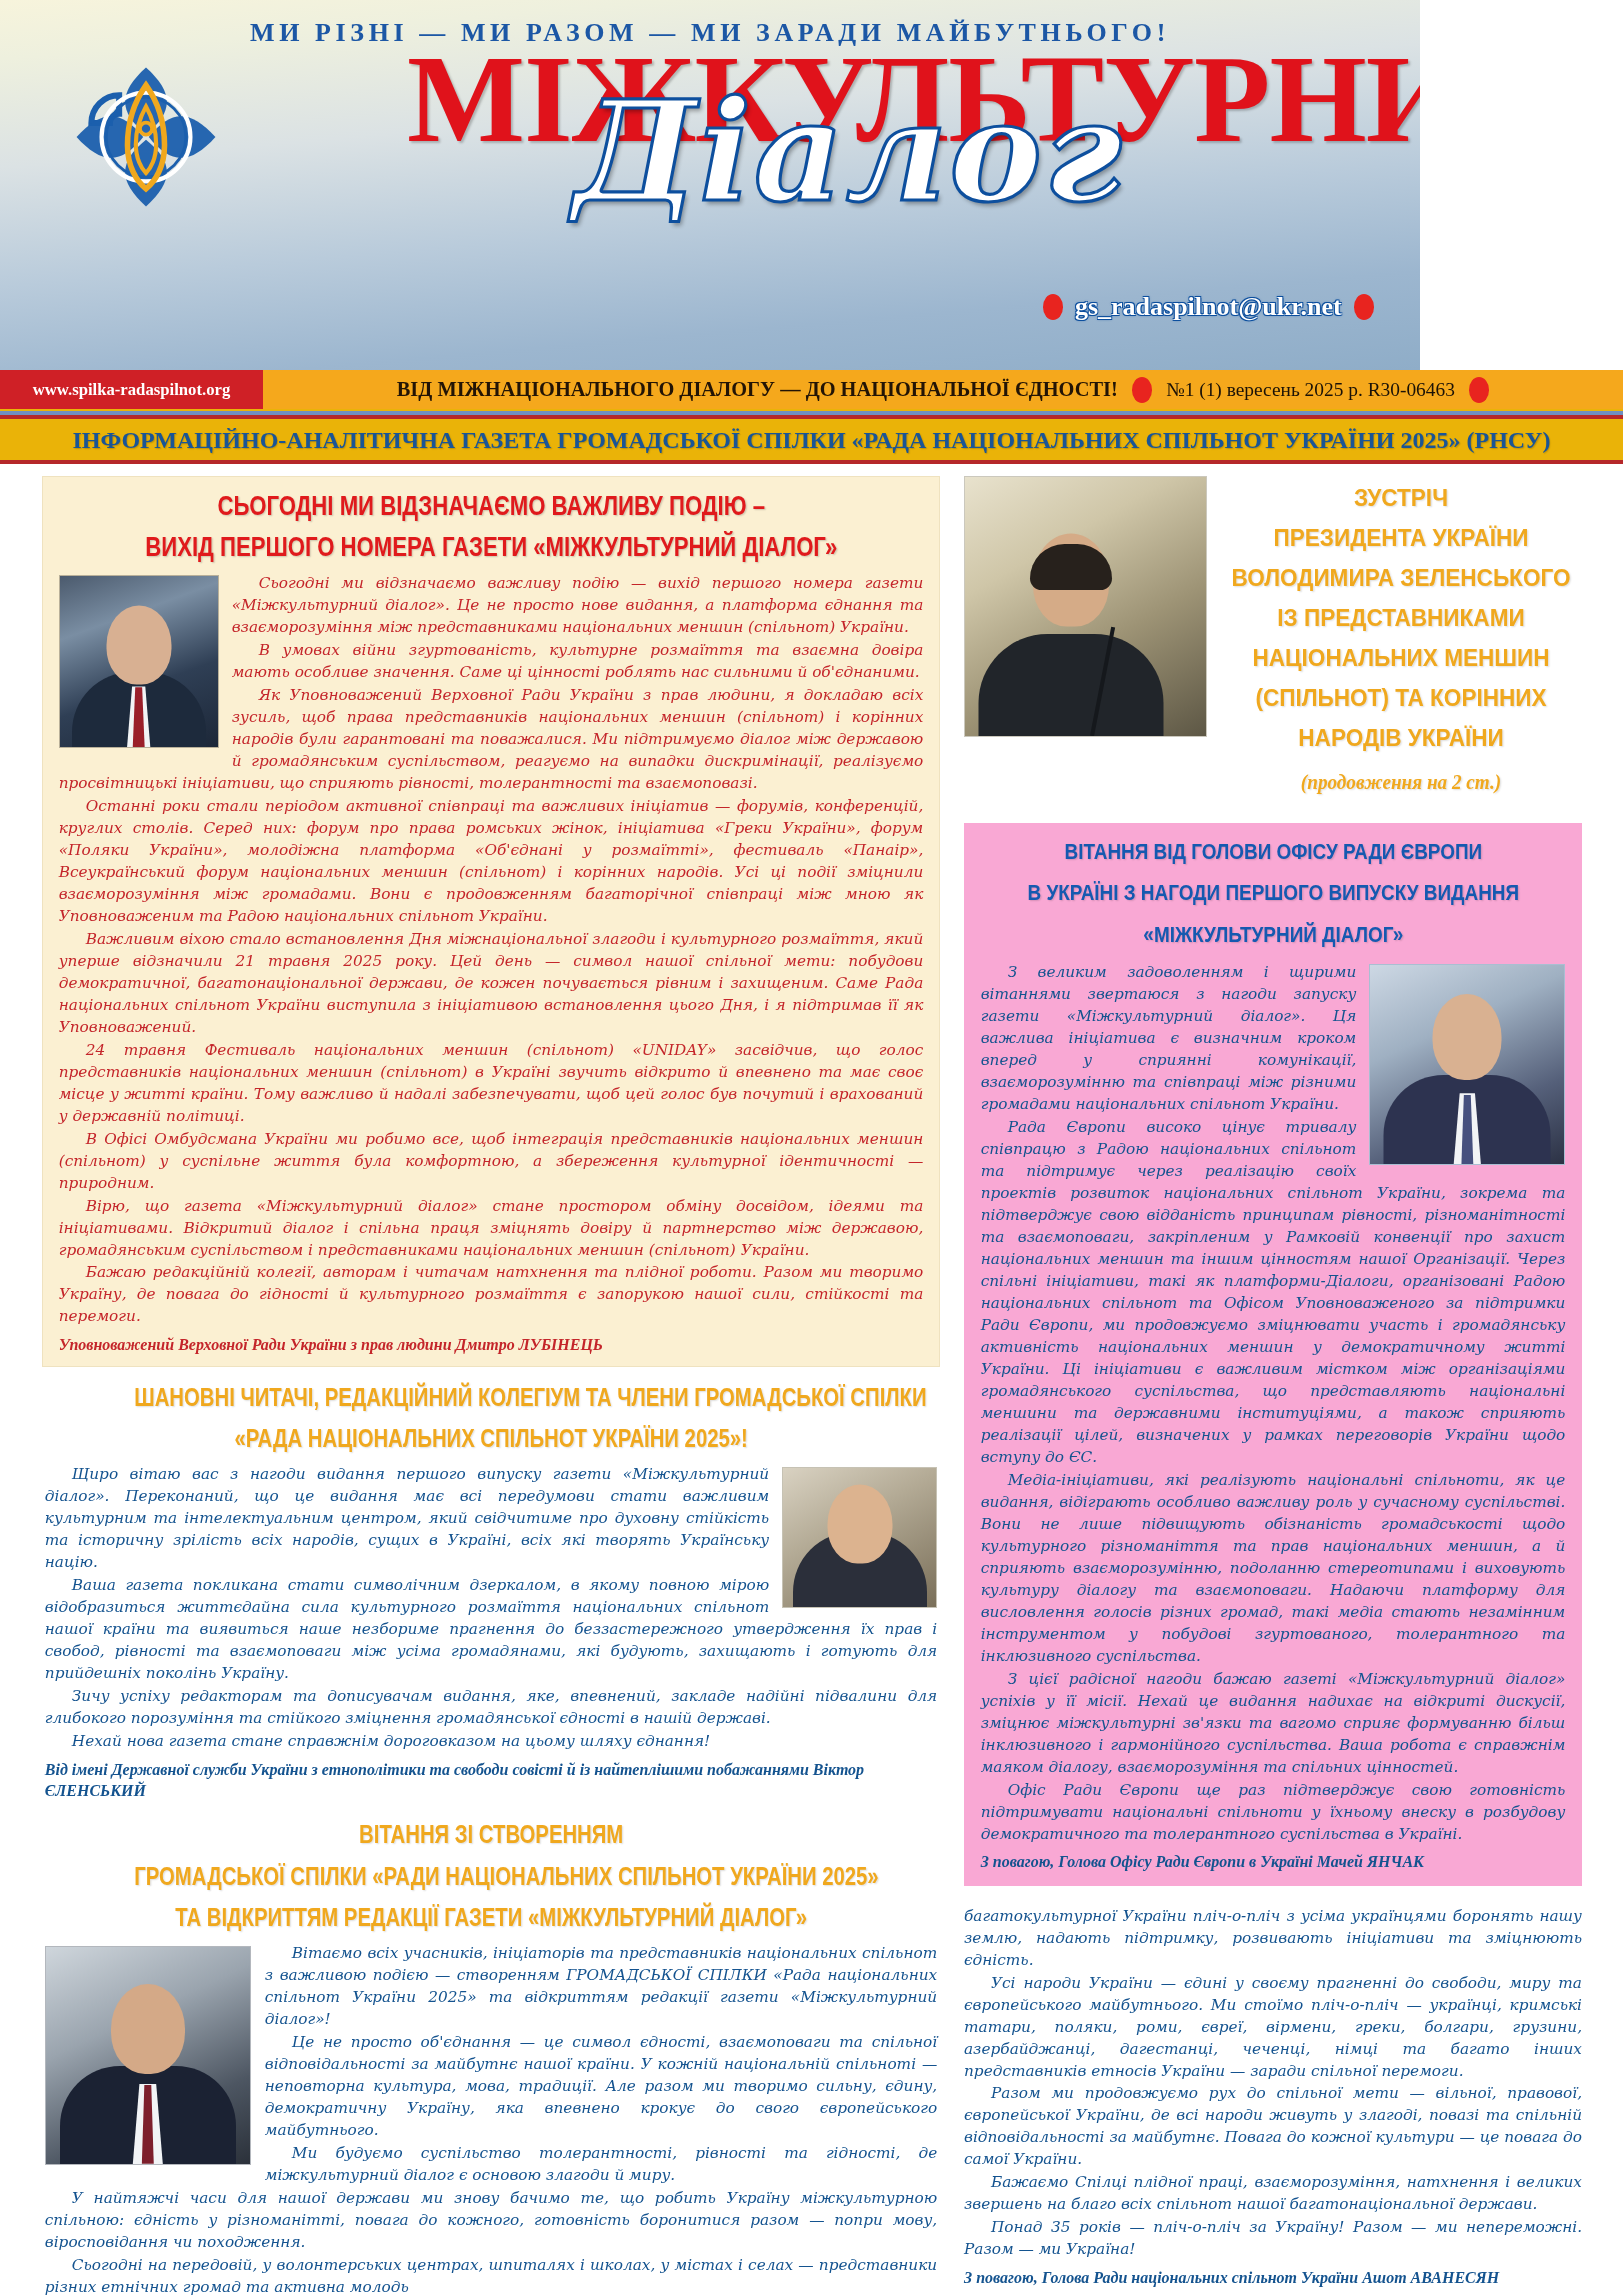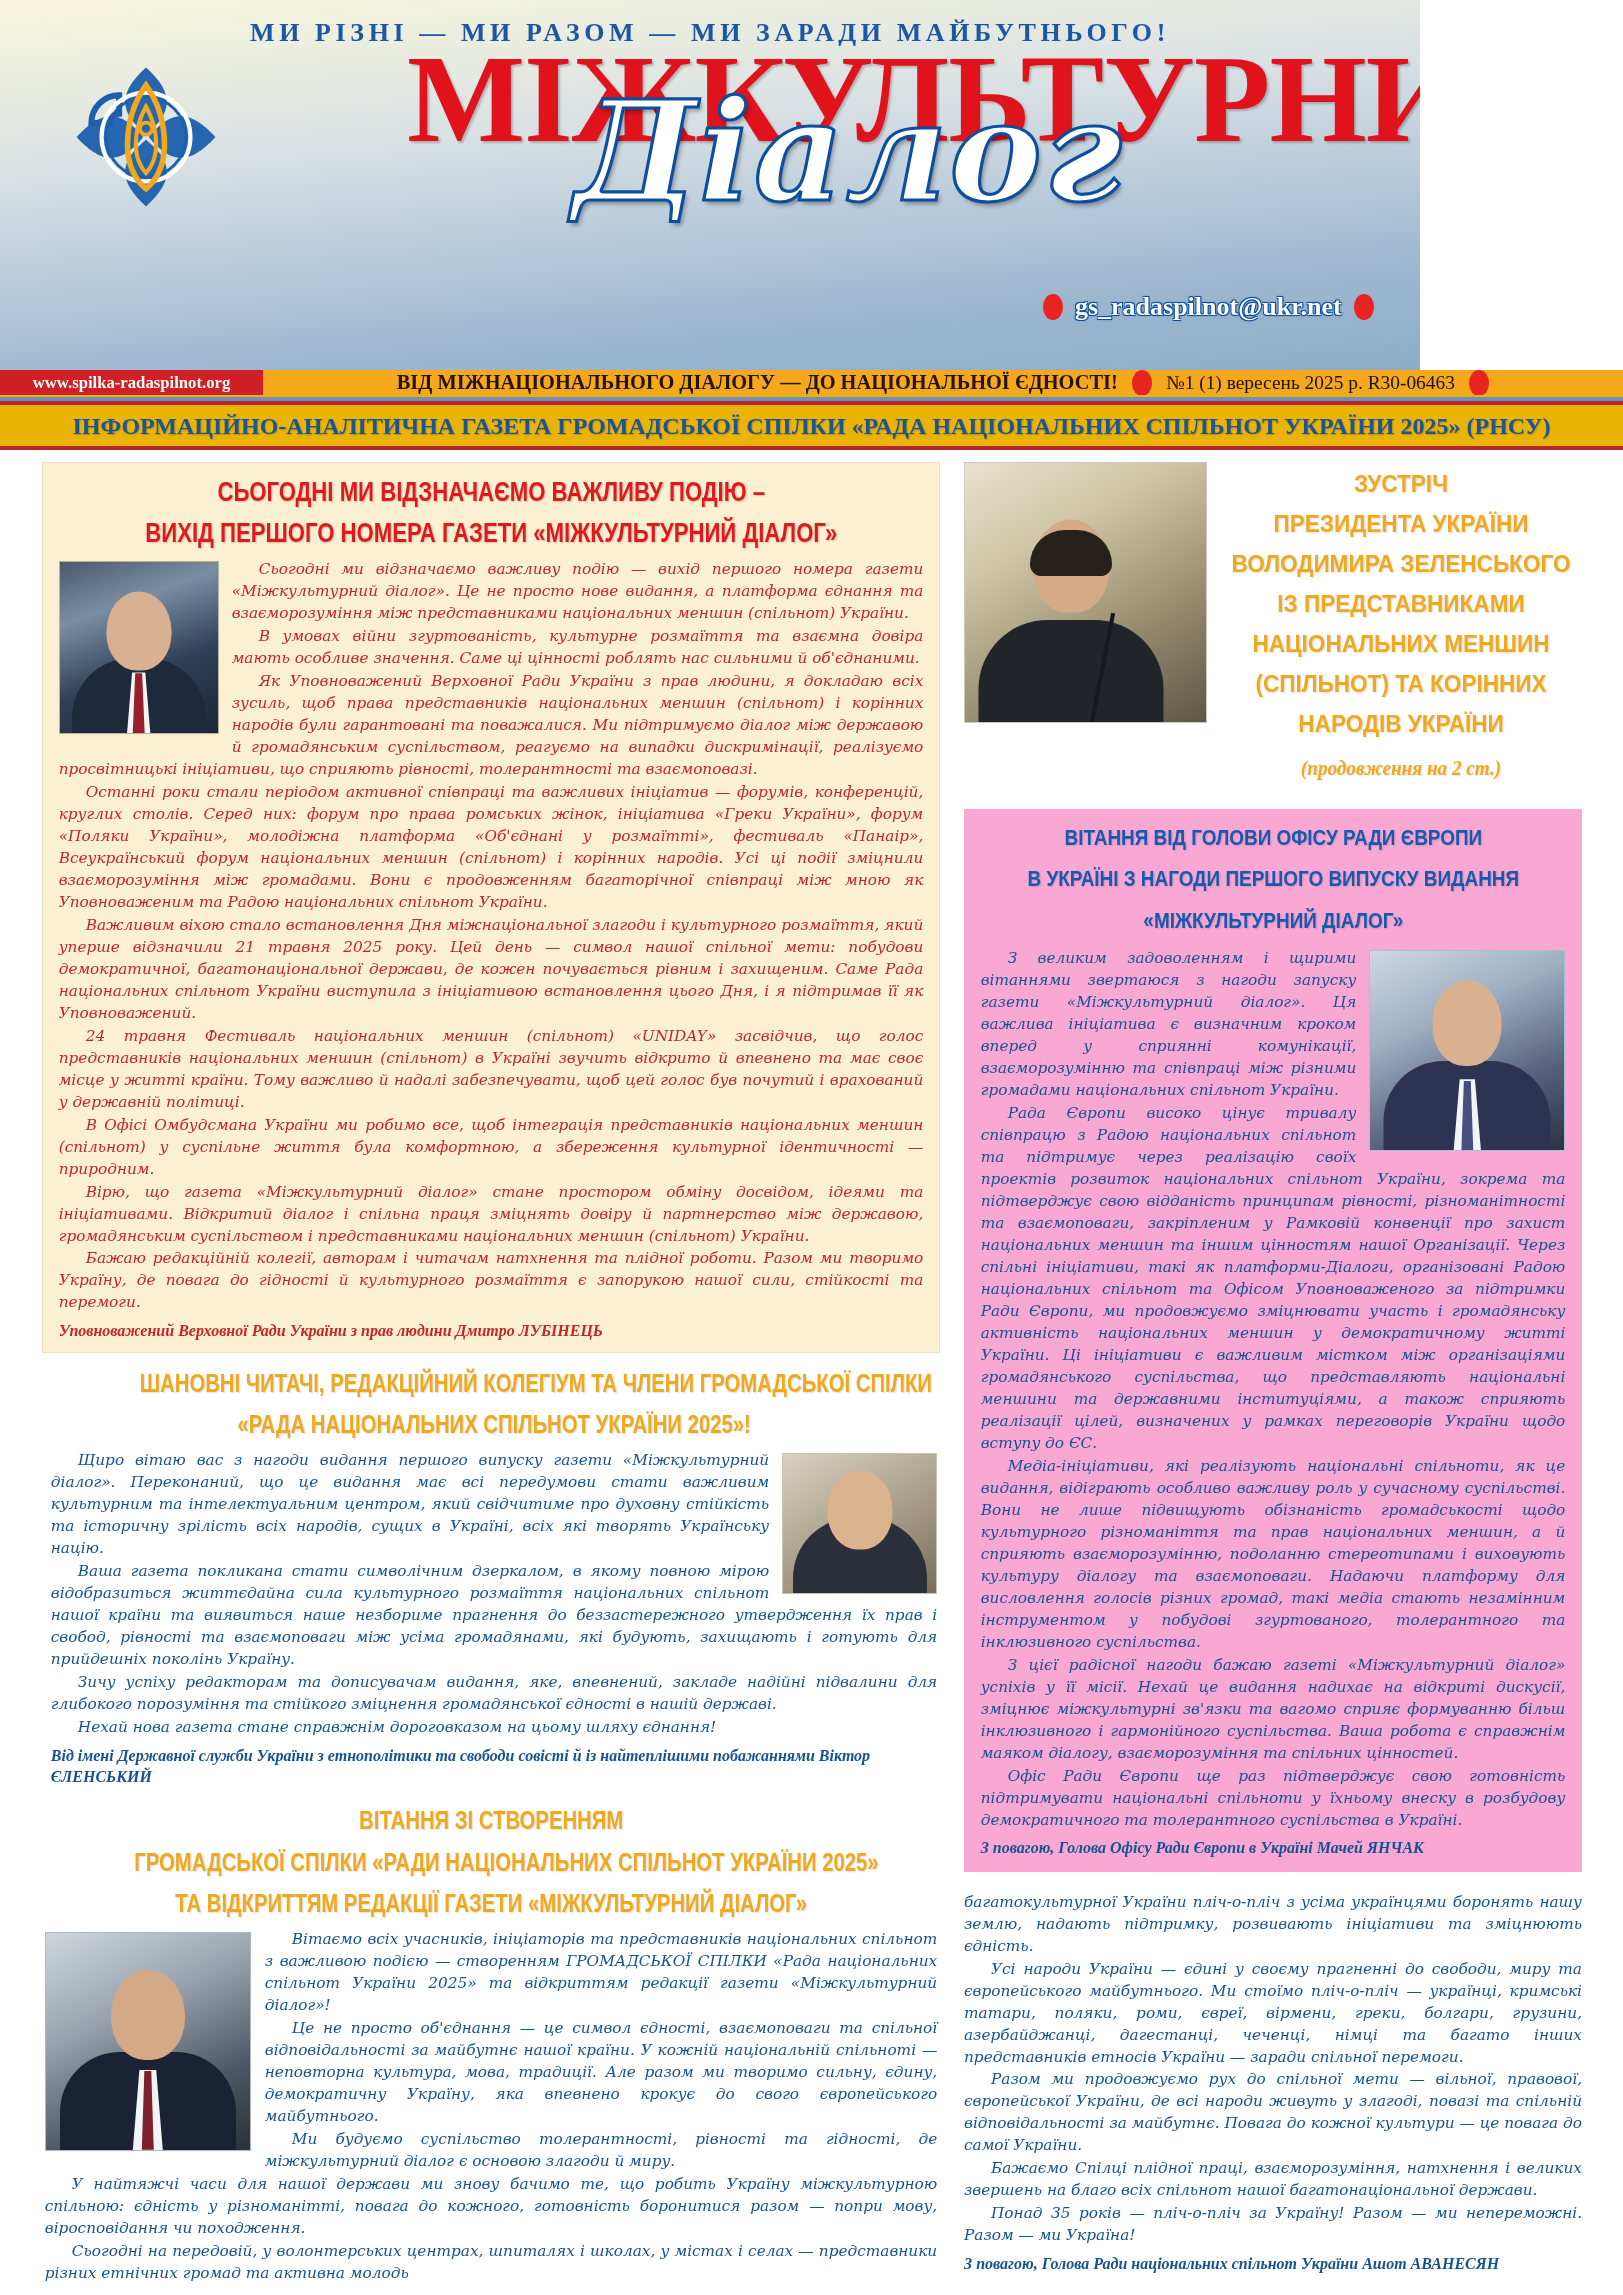--- a/index.html
+++ b/index.html
@@ -63,21 +63,21 @@
     display:flex; align-items:center; gap:12px;
     font-family:"Liberation Serif", serif;
     font-weight:700; font-size:26px;
     color:#ffffff;
     text-shadow:0 0 2.8px #0d4f9e, 0.9px 0.9px 0 #0d4f9e, -0.9px -0.9px 0 #0d4f9e, 0.9px -0.9px 0 #0d4f9e, -0.9px 0.9px 0 #0d4f9e;
   }
   .dot-red{ width:20.4px; height:26px; border-radius:50%; background:#e8241f; flex:0 0 auto; }
 
   
   .strip{
-    position:relative; width:1623px; height:25px;
+    position:relative; width:1623px; height:39px;
     display:flex; align-items:stretch;
     background:#8fadc8;
   }
   .strip-url{
     background:#cf2026; color:#ffffff;
     font-family:"Liberation Serif", serif;
     font-weight:700; font-size:16.7px;
     display:flex; align-items:center; justify-content:center;
     padding:0 11px; min-width:241px;
   }
@@ -189,21 +189,21 @@
   }
   .ph-tie{
     position:absolute; left:50%; bottom:0;
     width:15.7px; height:60px; background:#9a1f2a;
     transform:translateX(-50%);
     clip-path:polygon(28% 0,72% 0,88% 100%,12% 100%);
   }
   .clearfix::after{ content:""; display:block; clear:both; }
 
   
-  .art-white{ padding:14px 2.8px 3.7px 2.8px;margin-left:6px; }
+  .art-white{ padding:14px 2.8px 3.7px 2.8px; }
   .h-gold{
     text-align:center;
     color:#f0a81e;
     font-family:"Liberation Sans", sans-serif;
     font-weight:700;
     font-size:25.4px;
     line-height:32px;
     transform:scaleX(0.80);
     transform-origin:center;
     text-shadow:1.4px 1.4px 1.9px rgba(0,0,0,0.13);

